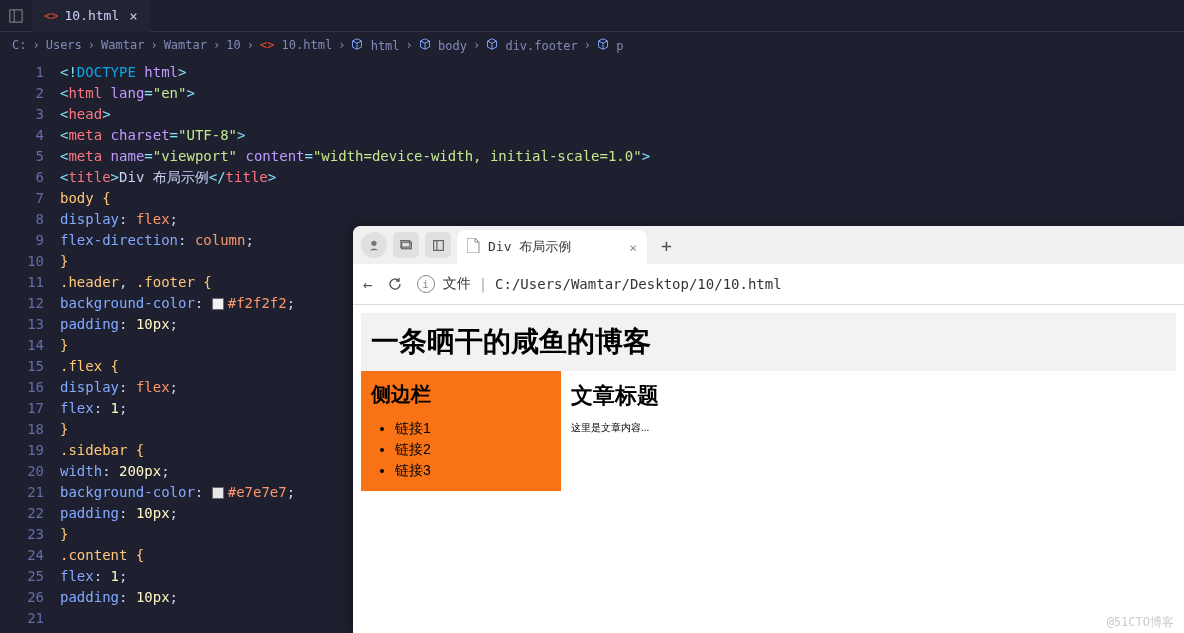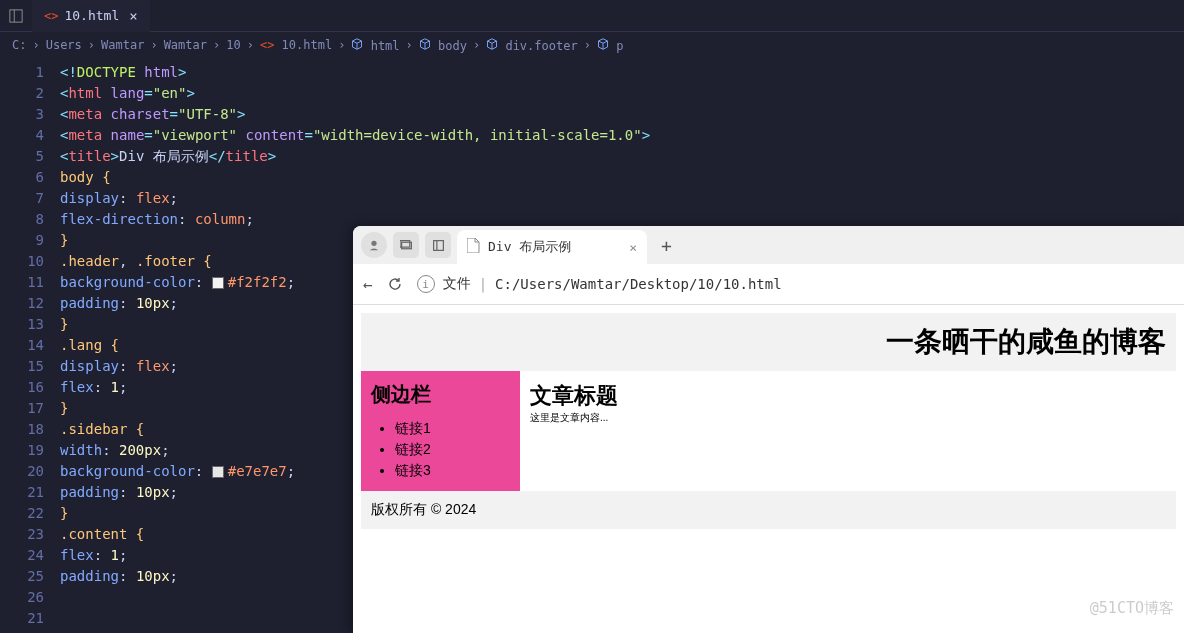--- a/index.html
+++ b/index.html
@@ -66,21 +66,21 @@
   line-height: 21px;
   user-select: none;
 }
 .code {
   flex: 1;
   font-family: Consolas, monospace;
   font-size: 14px;
   line-height: 21px;
 }
 .code-line { white-space: pre; }
-.c-doctype { color: #bef264; }
+.c-doctype { color: #0ea5e9; }
 .c-tag { color: #ff757f; }
 .c-attr { color: #c099ff; }
 .c-str { color: #c3e88d; }
 .c-punc { color: #86e1fc; }
 .c-sel { color: #ffc777; }
 .c-prop { color: #82aaff; }
 .c-val { color: #ff966c; }
 .c-num { color: #fef9c3; }
 .c-def { color: #c8d3f5; }
 .c-brace { color: #ffc777; }
@@ -183,40 +183,40 @@
   flex: 1;
   background: #fff;
   padding: 8px;
   color: #000;
   font-family: "Segoe UI", Arial, sans-serif;
 }
 .page .header, .page .footer {
   background: #f2f2f2;
   padding: 10px;
 }
-.page .header h1 { font-size: 28px; font-weight: bold; text-align: right; }
+.page .header h1 { font-size: 28px; font-weight: bold; }
 .page .main { display: flex; }
 .page .sidebar {
-  width: 159px;
-  background: #ec4899;
+  width: 200px;
+  background: #f97316;
   padding: 10px;
 }
 .page .sidebar h3 { font-size: 20px; font-weight: bold; margin-bottom: 10px; }
 .page .sidebar ul { list-style: disc; padding-left: 24px; margin-top: 8px; }
 .page .sidebar li { font-size: 14px; line-height: 1.5; }
 .page .content { flex: 1; padding: 10px; }
-.page .content h2 { font-size: 22px; font-weight: bold; }
+.page .content h2 { font-size: 22px; font-weight: bold; margin-bottom: 10px; }
 .page .content p { font-size: 10px; }
 .page .footer p { font-size: 14px; }
 .watermark {
   position: absolute;
   right: 10px;
-  bottom: 15px;
+  bottom: 2px;
   color: #ccc;
-  font-size: 15px;
+  font-size: 12px;
 }
 </style>
 </head>
 <body>
 
 <div class="tab-bar">
   <div class="tab-icon-tiny">
     <svg width="14" height="14" viewBox="0 0 16 16">
         <rect x="1" y="1" width="14" height="14" fill="none" stroke="#999" stroke-width="1"></rect>
         <line x1="6" y1="1" x2="6" y2="15" stroke="#999" stroke-width="1"></line>
@@ -289,32 +289,33 @@
       <div>22</div>
       <div>23</div>
       <div>24</div>
       <div>25</div>
       <div>26</div>
       <div>21</div>
     </div>
   <div class="code" id="code">
       <div class="code-line"><span class="c-punc">&lt;!</span><span class="c-doctype">DOCTYPE</span><span class="c-def"> </span><span class="c-attr">html</span><span class="c-punc">&gt;</span></div>
       <div class="code-line"><span class="c-punc">&lt;</span><span class="c-tag">html</span><span class="c-def"> </span><span class="c-attr">lang</span><span class="c-punc">=</span><span class="c-str">"en"</span><span class="c-punc">&gt;</span></div>
+      <div class="code-line"><span class="c-punc">&lt;</span><span class="c-tag">head</span><span class="c-punc">&gt;</span></div>
       <div class="code-line"><span class="c-punc">&lt;</span><span class="c-tag">meta</span><span class="c-def"> </span><span class="c-attr">charset</span><span class="c-punc">=</span><span class="c-str">"UTF-8"</span><span class="c-punc">&gt;</span></div>
       <div class="code-line"><span class="c-punc">&lt;</span><span class="c-tag">meta</span><span class="c-def"> </span><span class="c-attr">name</span><span class="c-punc">=</span><span class="c-str">"viewport"</span><span class="c-def"> </span><span class="c-attr">content</span><span class="c-punc">=</span><span class="c-str">"width=device-width, initial-scale=1.0"</span><span class="c-punc">&gt;</span></div>
       <div class="code-line"><span class="c-punc">&lt;</span><span class="c-tag">title</span><span class="c-punc">&gt;</span><span class="c-def">Div 布局示例</span><span class="c-punc">&lt;/</span><span class="c-tag">title</span><span class="c-punc">&gt;</span></div>
       <div class="code-line"><span class="c-sel">body</span><span class="c-brace"> {</span></div>
       <div class="code-line"><span class="c-prop">display</span><span class="c-def">: </span><span class="c-val">flex</span><span class="c-def">;</span></div>
       <div class="code-line"><span class="c-prop">flex-direction</span><span class="c-def">: </span><span class="c-val">column</span><span class="c-def">;</span></div>
       <div class="code-line"><span class="c-brace">}</span></div>
       <div class="code-line"><span class="c-sel">.header</span><span class="c-def">, </span><span class="c-sel">.footer</span><span class="c-brace"> {</span></div>
       <div class="code-line"><span class="c-prop">background-color</span><span class="c-def">: </span><span class="color-swatch" style="background: rgb(242, 242, 242);"></span><span class="c-val">#f2f2f2</span><span class="c-def">;</span></div>
       <div class="code-line"><span class="c-prop">padding</span><span class="c-def">: </span><span class="c-num">10px</span><span class="c-def">;</span></div>
       <div class="code-line"><span class="c-brace">}</span></div>
-      <div class="code-line"><span class="c-sel">.lang</span><span class="c-brace"> {</span></div>
+      <div class="code-line"><span class="c-sel">.flex</span><span class="c-brace"> {</span></div>
       <div class="code-line"><span class="c-prop">display</span><span class="c-def">: </span><span class="c-val">flex</span><span class="c-def">;</span></div>
       <div class="code-line"><span class="c-prop">flex</span><span class="c-def">: </span><span class="c-num">1</span><span class="c-def">;</span></div>
       <div class="code-line"><span class="c-brace">}</span></div>
       <div class="code-line"><span class="c-sel">.sidebar</span><span class="c-brace"> {</span></div>
       <div class="code-line"><span class="c-prop">width</span><span class="c-def">: </span><span class="c-num">200px</span><span class="c-def">;</span></div>
       <div class="code-line"><span class="c-prop">background-color</span><span class="c-def">: </span><span class="color-swatch" style="background: rgb(231, 231, 231);"></span><span class="c-val">#e7e7e7</span><span class="c-def">;</span></div>
       <div class="code-line"><span class="c-prop">padding</span><span class="c-def">: </span><span class="c-num">10px</span><span class="c-def">;</span></div>
       <div class="code-line"><span class="c-brace">}</span></div>
       <div class="code-line"><span class="c-sel">.content</span><span class="c-brace"> {</span></div>
       <div class="code-line"><span class="c-prop">flex</span><span class="c-def">: </span><span class="c-num">1</span><span class="c-def">;</span></div>
@@ -382,19 +383,16 @@
             <li>链接1</li>
             <li>链接2</li>
             <li>链接3</li>
           </ul>
       </div>
       <div class="content">
         <h2>文章标题</h2>
         <p>这里是文章内容...</p>
       </div>
     </div>
-    <div class="footer">
-      <p>版权所有 © 2024</p>
-    </div>
   </div>
 </div>
 
 <div class="watermark">@51CTO博客</div>
 
 </body></html>

